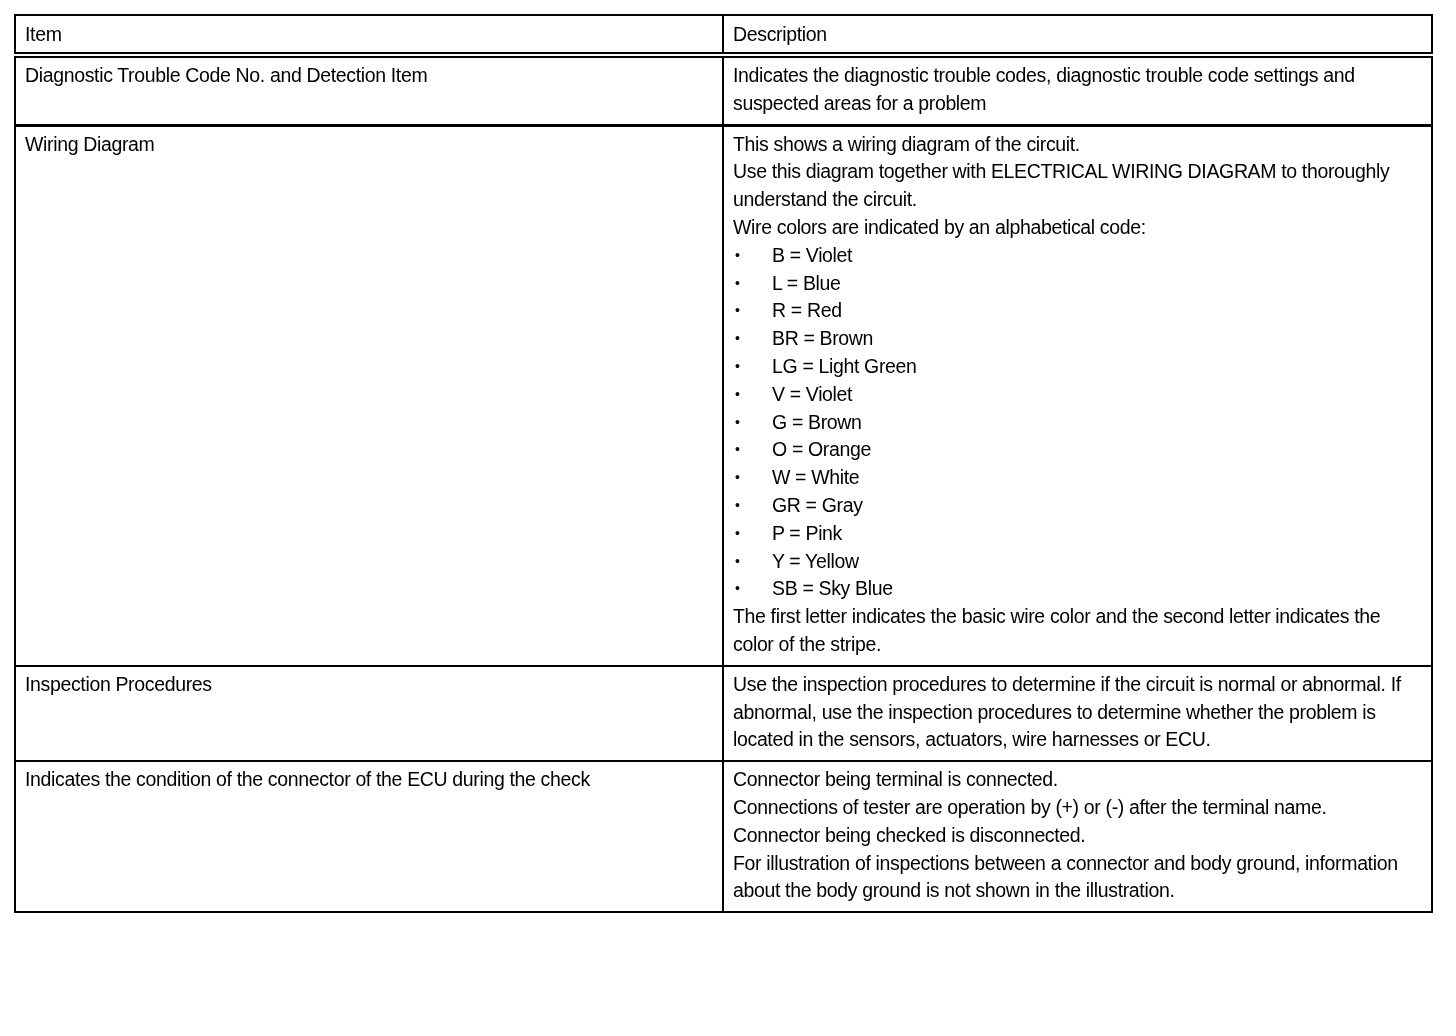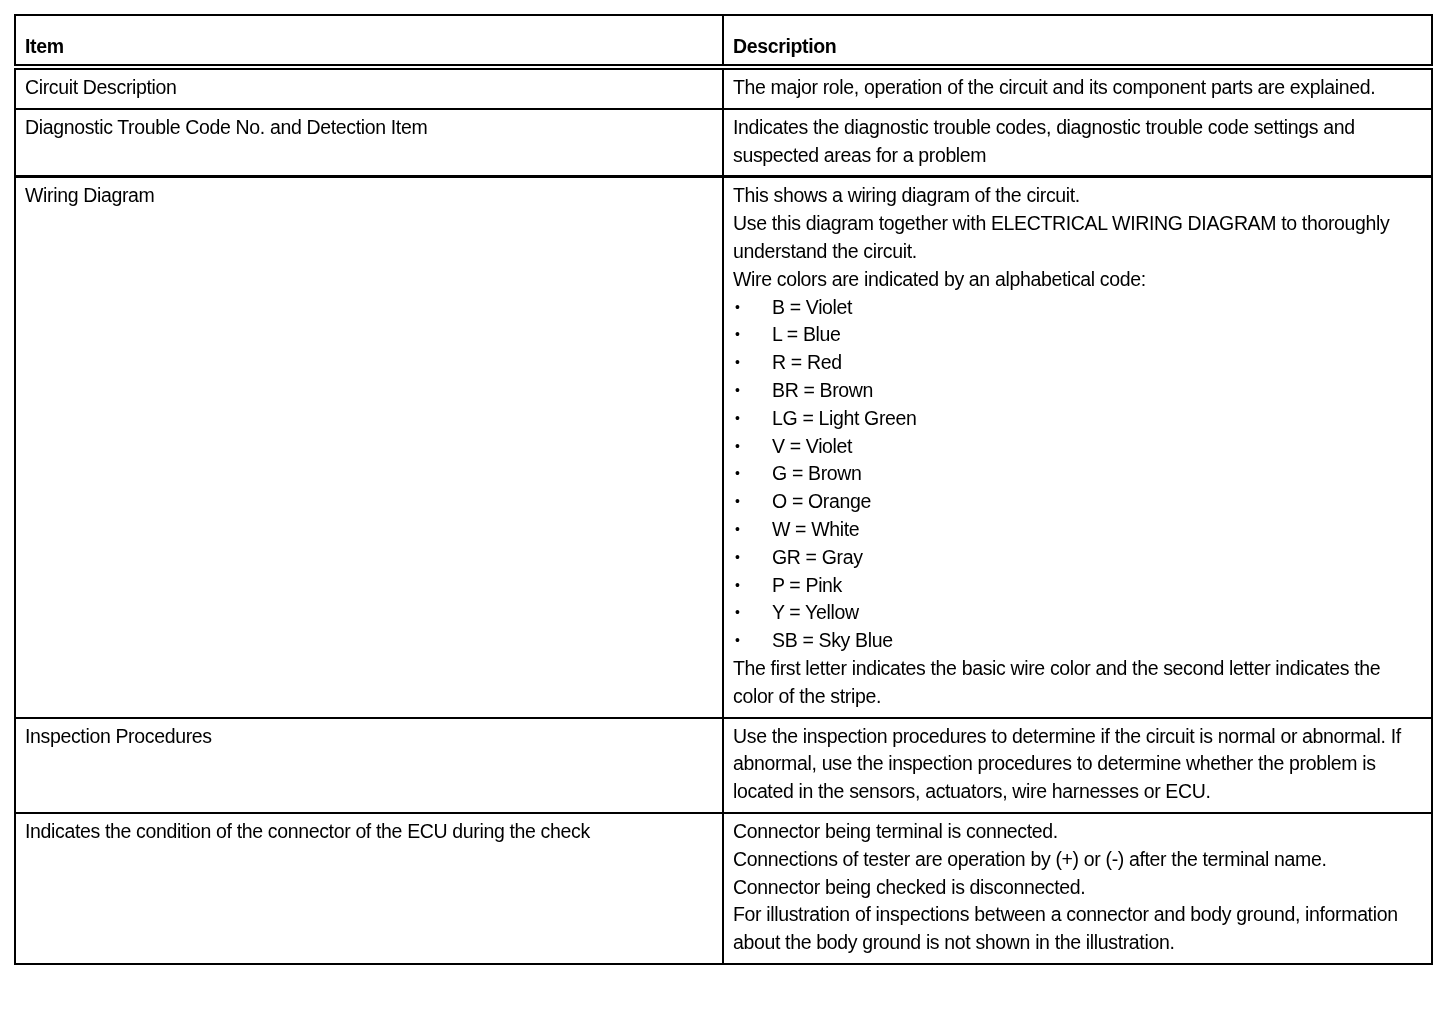--- a/index.html
+++ b/index.html
@@ -30,22 +30,22 @@
     border-left: 2px solid #000;
     border-right: 2px solid #000;
     vertical-align: top;
     text-align: left;
     padding: 4px 9px 6px 9px;
     font-size: 19.5px;
     line-height: 27.8px;
     letter-spacing: -0.35px;
   }
   .doc-table th {
-    font-weight: bold;
-    padding-top: 17px;
+    font-weight: normal;
+    padding-top: 5px;
     padding-bottom: 3px;
     height: 28px;
     border-bottom: 6px double #000;
   }
   .doc-table tr.row td {
     border-top: 2px solid #000;
   }
   .doc-table tr.row.thick td {
     border-top: 3px solid #000;
     margin-top: 21px;
@@ -76,26 +76,20 @@
     <col class="c-desc">
   </colgroup>
   <thead>
     <tr>
       <th>Item</th>
       <th>Description</th>
     </tr>
   </thead>
   <tbody>
 
-    <tr class="row">
-      <td>Circuit Description</td>
-      <td>
-        <span class="line">The major role, operation of the circuit and its component parts are explained.</span>
-      </td>
-    </tr>
 
     <tr class="row">
       <td>Diagnostic Trouble Code No. and Detection Item</td>
       <td>
         <span class="line">Indicates the diagnostic trouble codes, diagnostic trouble code settings and suspected areas for a problem</span>
       </td>
     </tr>
 
     <tr class="row thick">
       <td>Wiring Diagram</td>

